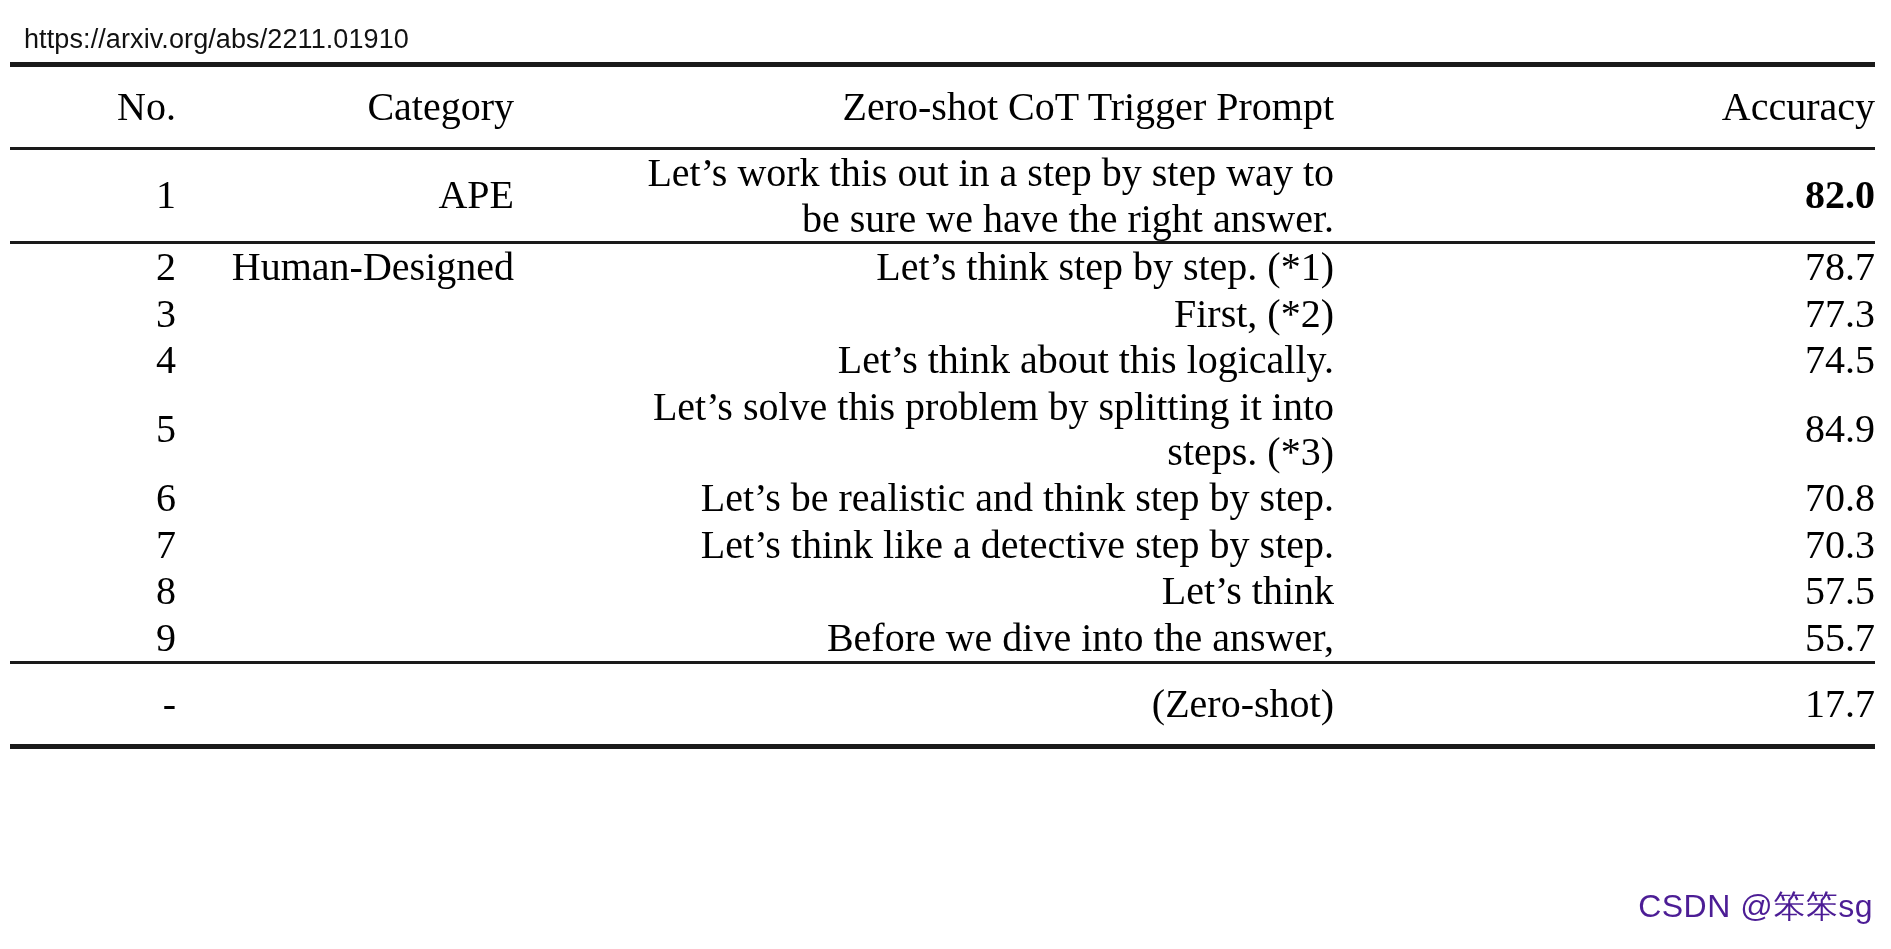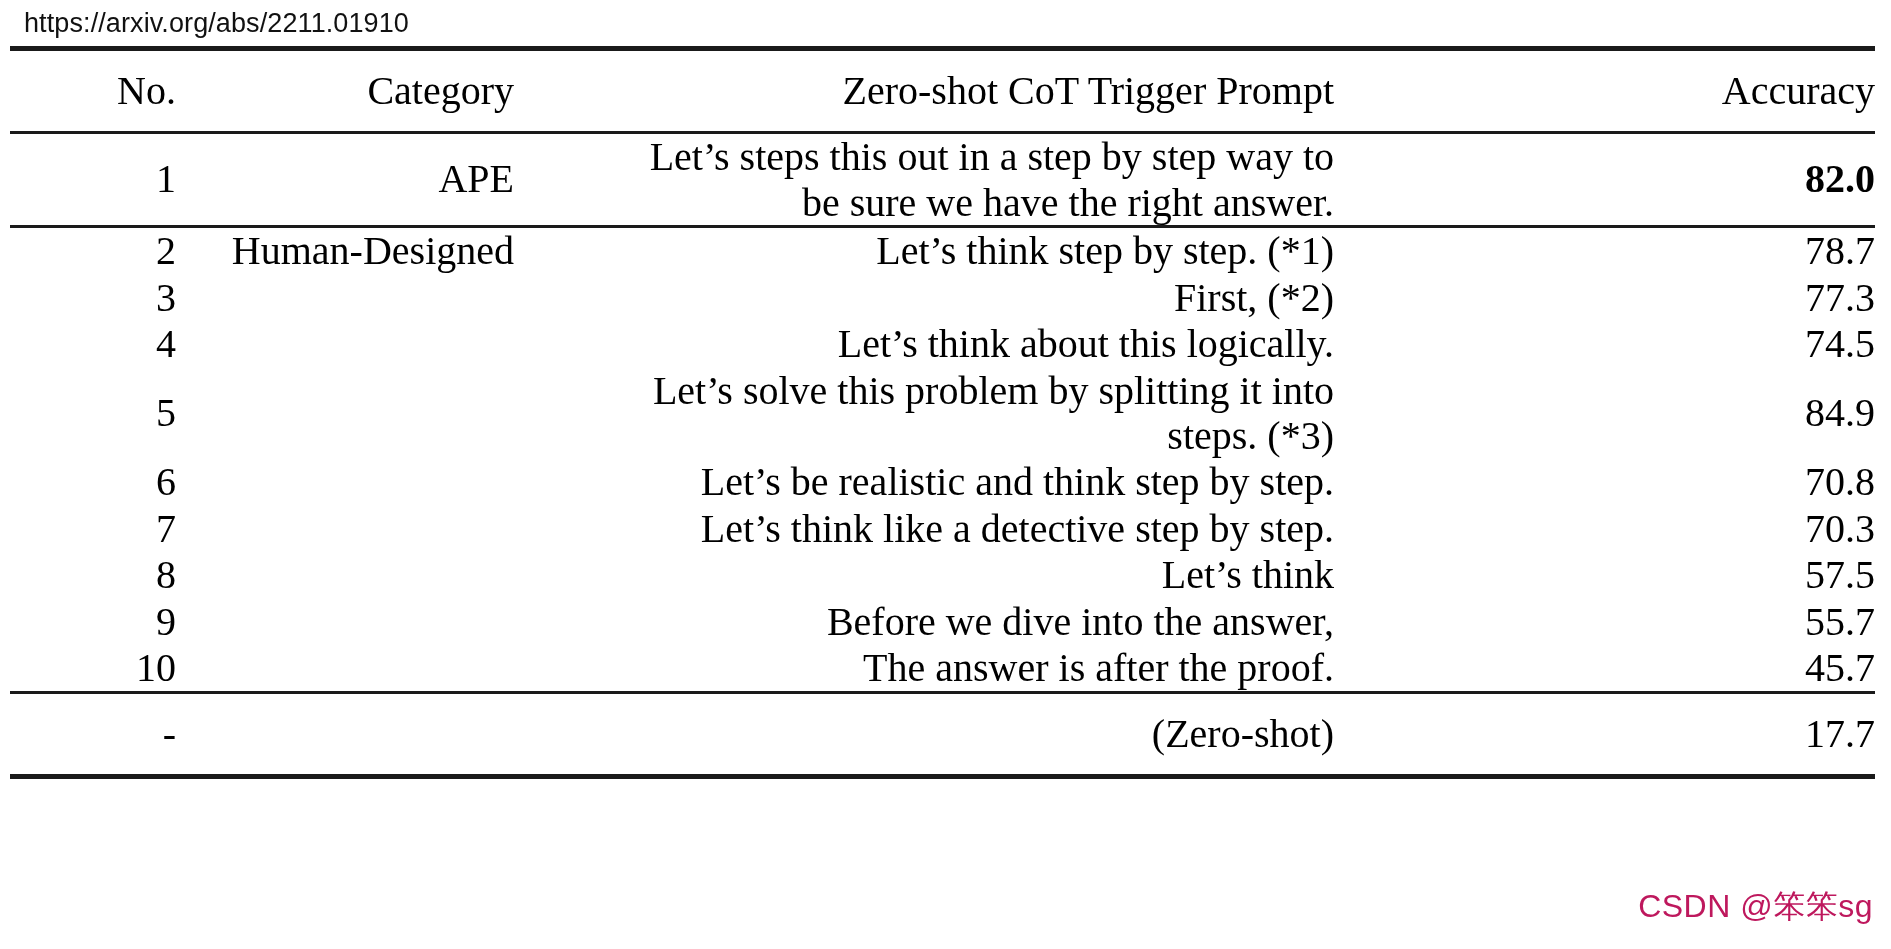--- a/index.html
+++ b/index.html
@@ -16,20 +16,21 @@
     position: relative;
   }
 
   
   .url-bar {
     height: 46px;
     display: flex;
     align-items: center;
     padding-left: 24px;
     box-sizing: border-box;
+    margin-top: 16px;
   }
   .url-text {
     font-family: "Liberation Sans", "DejaVu Sans", sans-serif;
     font-size: 27px;
     color: #111111;
     letter-spacing: 0.1px;
     white-space: nowrap;
   }
 
   
@@ -100,21 +101,21 @@
     line-height: 1.14;
   }
 
   
   .watermark {
     position: absolute;
     right: 18px;
     bottom: 20px;
     font-family: "Liberation Sans", "DejaVu Sans", sans-serif;
     font-size: 32px;
-    color: #be185d;
+    color: #4c1d95;
     white-space: nowrap;
     letter-spacing: 0.5px;
     pointer-events: none;
   }
 </style>
 </head>
 <body>
 
 <div class="url-bar">
   <span class="url-text">https://arxiv.org/abs/2211.01910</span>
@@ -148,21 +149,21 @@
       <col class="c-no">
         <col class="c-cat">
         <col class="c-pr">
         <col class="c-acc">
     </colgroup>
     <tbody>
       <tr class="row-tall">
         <td class="bd cell-no">1</td>
         <td class="bd cell-cat">APE</td>
         <td class="bd cell-pr">
-          <span class="prompt-2">Let’s steps this out in a step by step way to</span>
+          <span class="prompt-2">Let’s work this out in a step by step way to</span>
           <span class="prompt-2">be sure we have the right answer.</span>
         </td>
         <td class="bd cell-acc acc-bold">82.0</td>
       </tr>
     </tbody>
   </table>
 
   <div class="rule rule-thin"></div>
 
   <table class="paper-table">
@@ -217,26 +218,20 @@
         <td class="bd cell-cat"></td>
         <td class="bd cell-pr">Let’s think</td>
         <td class="bd cell-acc">57.5</td>
       </tr>
       <tr class="row-1line">
         <td class="bd cell-no">9</td>
         <td class="bd cell-cat"></td>
         <td class="bd cell-pr">Before we dive into the answer,</td>
         <td class="bd cell-acc">55.7</td>
       </tr>
-      <tr class="row-1line sec-pad-bot">
-        <td class="bd cell-no">10</td>
-        <td class="bd cell-cat"></td>
-        <td class="bd cell-pr">The answer is after the proof.</td>
-        <td class="bd cell-acc">45.7</td>
-      </tr>
     </tbody>
   </table>
 
   <div class="rule rule-thin"></div>
 
   <table class="paper-table">
     <colgroup>
       <col class="c-no">
         <col class="c-cat">
         <col class="c-pr">

